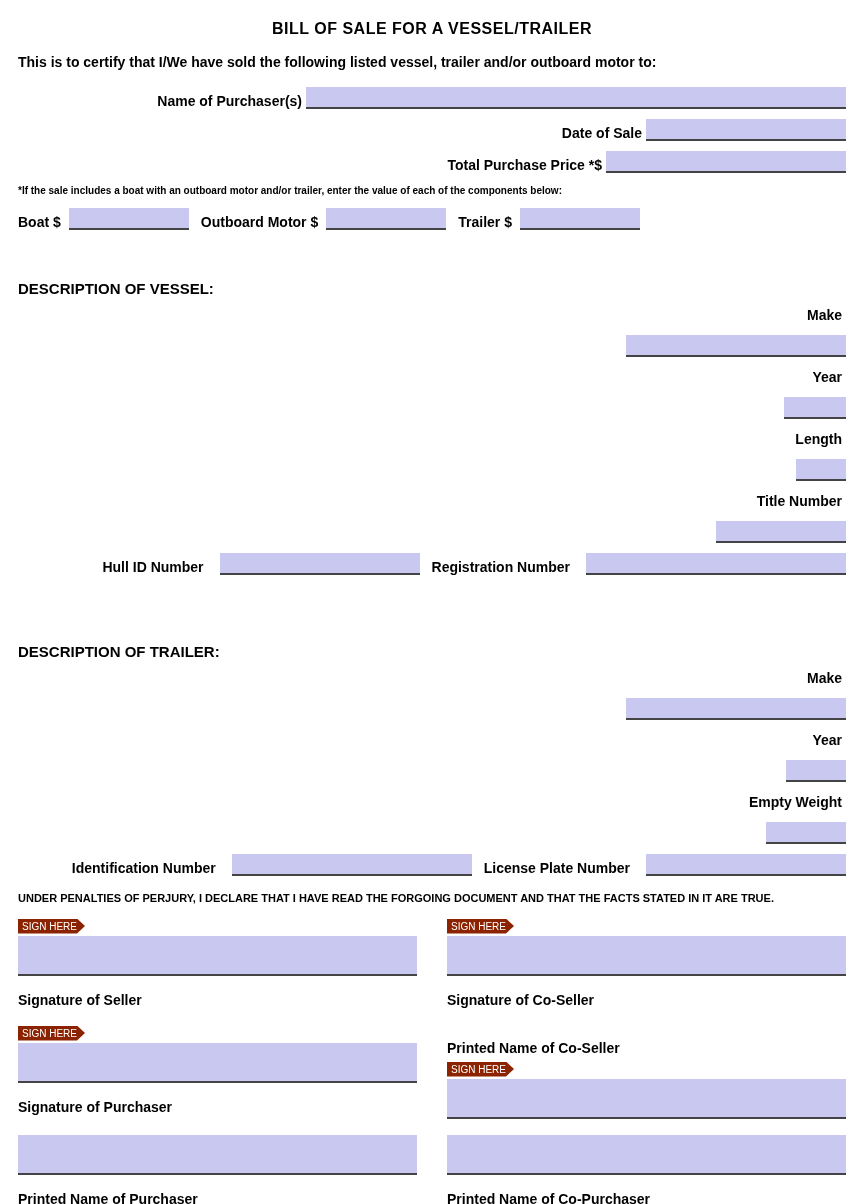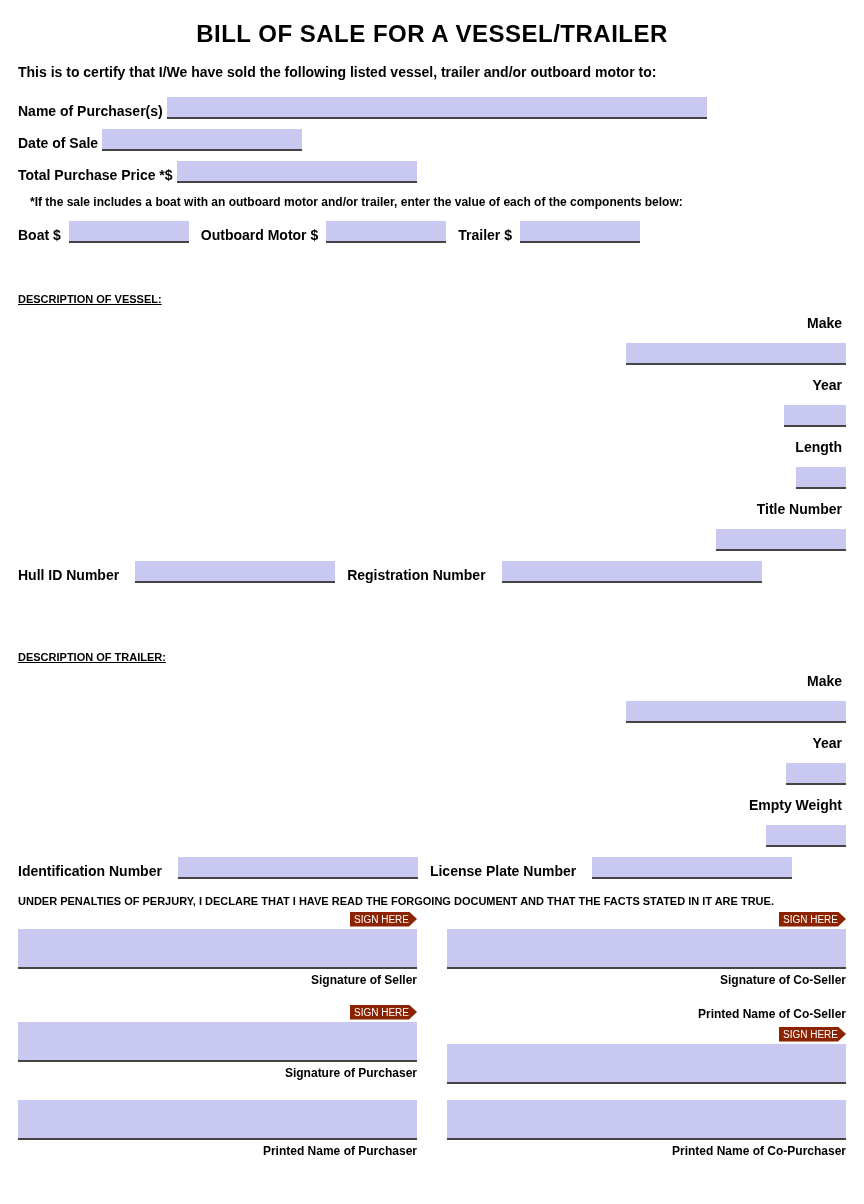--- a/index.html
+++ b/index.html
@@ -7,68 +7,67 @@
       font-family: Arial, sans-serif;
       font-size: 14px;
       background: #fff;
       color: #000;
       width: 864px;
       min-height: 1204px;
       padding: 20px 18px;
     }
     h1 {
       text-align: center;
-      font-size: 24px;
+      font-size: 16px;
       font-weight: bold;
       margin-bottom: 14px;
       letter-spacing: 0.5px;
     }
     .intro {
       font-weight: bold;
       font-size: 14px;
       margin-bottom: 14px;
       line-height: 1.5;
     }
     .field-row {
       display: flex;
       align-items: flex-end;
       margin-bottom: 10px;
       flex-wrap: wrap;
+      justify-content: flex-end;
     }
     .field-label {
       font-weight: bold;
       white-space: nowrap;
       margin-right: 4px;
     }
     .field-input {
       background: #c8c8f0;
       border: none;
       border-bottom: 2px solid #444;
       height: 22px;
       display: inline-block;
     }
     .field-input-wide { width: 540px; }
     .field-input-med { width: 200px; }
     .field-input-short { width: 120px; }
     .field-input-half { width: 240px; }
 
     .section-title {
       font-weight: bold;
-      font-size: 11px;
+      font-size: 15px;
       margin-top: 22px;
       margin-bottom: 10px;
       text-transform: uppercase;
-      text-decoration: underline;
     }
     .note-text {
-      font-size: 12px;
+      font-size: 10px;
       font-weight: bold;
       margin-bottom: 10px;
       line-height: 1.5;
-      margin-left: 12px;
     }
     .components-row {
       display: flex;
       align-items: flex-end;
       gap: 12px;
       margin-bottom: 10px;
     }
     .component-group {
       display: flex;
       align-items: flex-end;
@@ -81,36 +80,37 @@
       margin-bottom: 10px;
       flex-wrap: wrap;
       flex-direction: column;
     }
     .vessel-row2 {
       display: flex;
       align-items: flex-end;
       gap: 12px;
       margin-bottom: 10px;
       flex-wrap: wrap;
+      justify-content: flex-end;
     }
     .perjury-text {
       font-size: 11px;
       font-weight: bold;
       text-transform: uppercase;
       line-height: 1.5;
       margin-top: 14px;
+      margin-bottom: 10px;
     }
     .sig-section {
       display: grid;
       grid-template-columns: 1fr 1fr;
       gap: 0 30px;
     }
     .sig-block {
       margin-bottom: 12px;
-      text-align: right;
     }
     .sig-arrow {
       display: inline-block;
       background: #8B2200;
       color: #fff;
       font-size: 10px;
       padding: 2px 8px 2px 4px;
       clip-path: polygon(0 0, 88% 0, 100% 50%, 88% 100%, 0 100%);
       margin-bottom: 2px;
     }
@@ -118,22 +118,22 @@
       background: #c8c8f0;
       border: none;
       border-bottom: 2px solid #444;
       height: 40px;
       width: 100%;
       display: block;
       margin-bottom: 4px;
     }
     .sig-label {
       font-weight: bold;
-      font-size: 12px;
-      margin-top: 4px;
+      font-size: 14px;
+      margin-top: 16px;
       margin-bottom: 4px;
       display: block;
     }
     .spacer { height: 18px; }
     .field-input-trailer-make { width: 220px; }
     .field-input-trailer-year { width: 60px; }
     .field-input-empty-weight { width: 80px; }
     .field-input-idnum { width: 240px; }
     .field-input-licplate { width: 200px; }
   </style>

